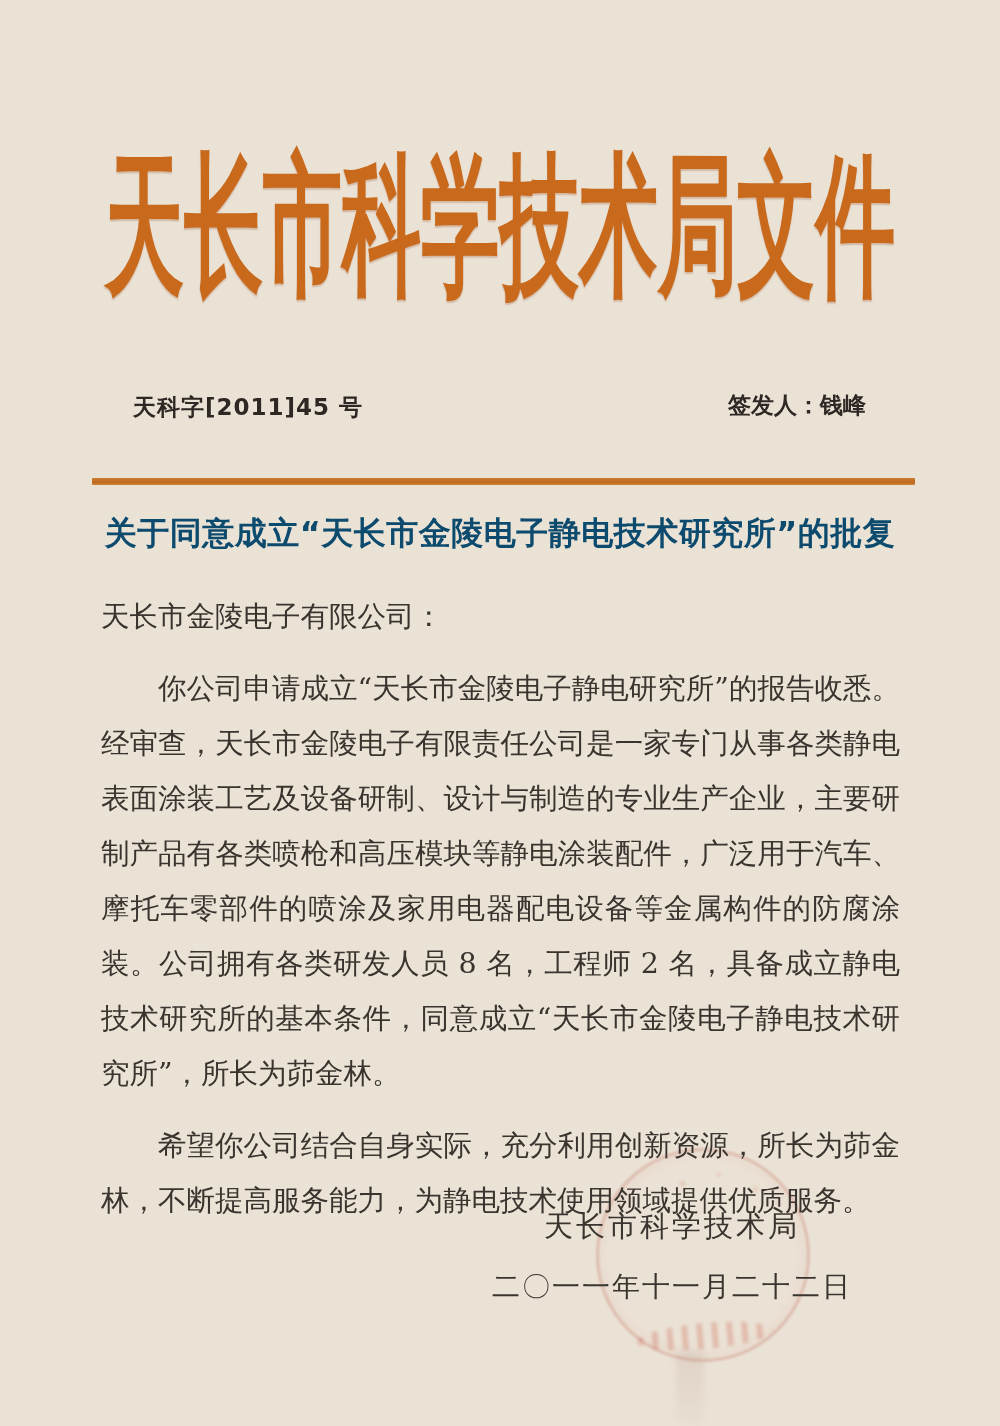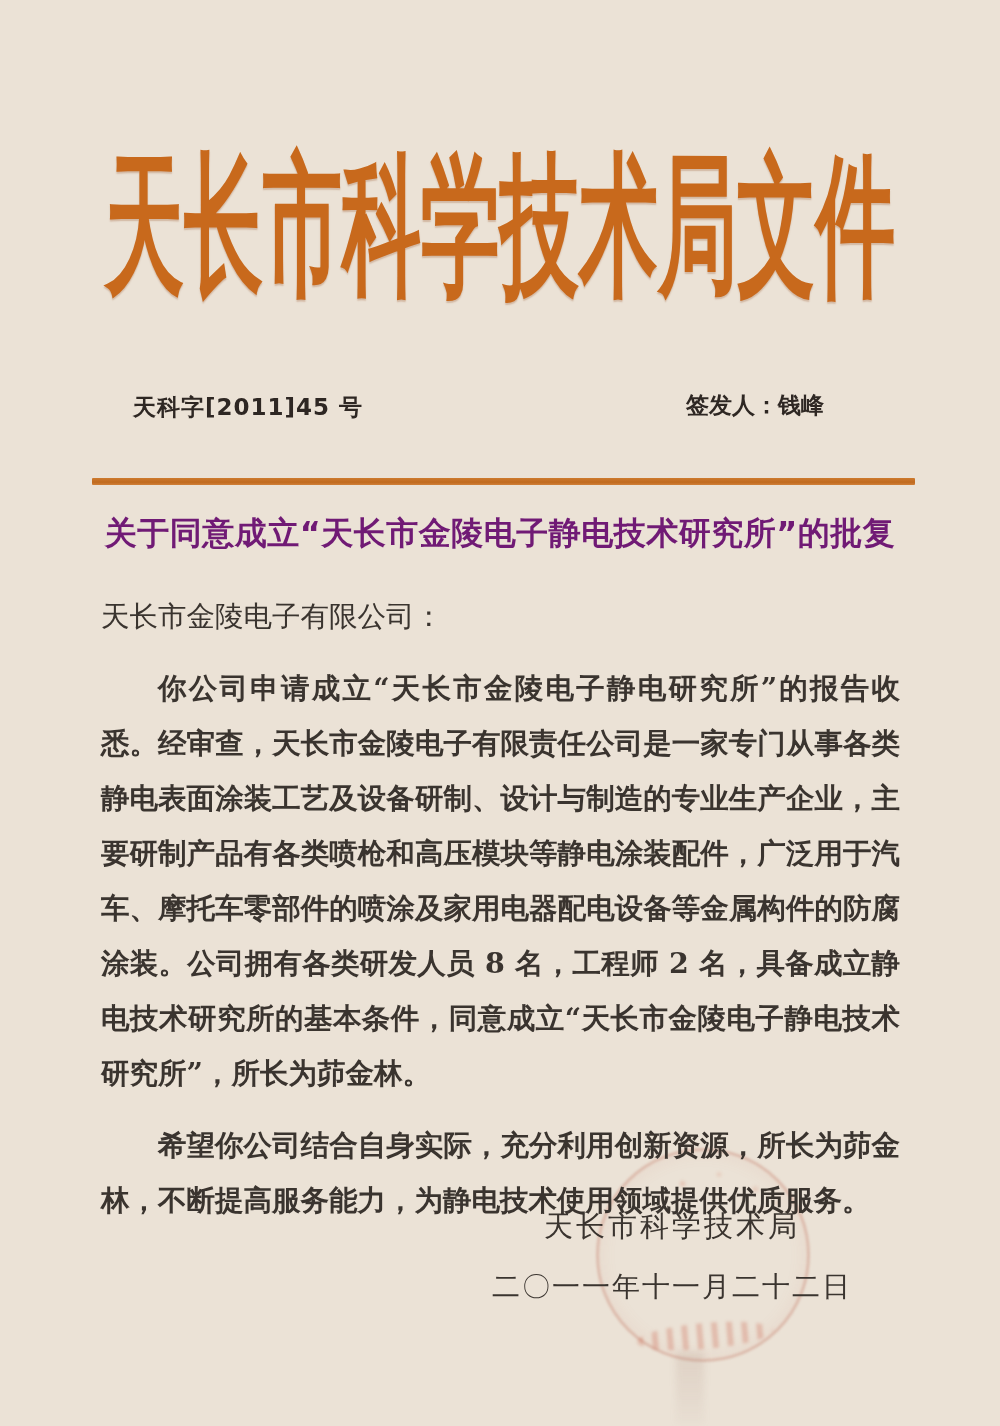--- a/index.html
+++ b/index.html
@@ -24,41 +24,41 @@
     color:#c8691c;
     transform:scaleY(1.95);
     transform-origin:top center;
     text-shadow:0 1px 1px rgba(140,60,10,0.25);
     white-space:nowrap;
   }
   .info-row{position:absolute; top:390px; left:0; width:1000px; height:30px;
     font-family:"DejaVu Sans","Liberation Sans",sans-serif;
     font-size:23px; font-weight:700; color:#2e2723;}
   .doc-number{position:absolute; left:133px; top:2px; letter-spacing:1px;}
-  .signer{position:absolute; left:686px; top:0;text-align:right;}
+  .signer{position:absolute; left:728px; top:0;text-align:right;}
   .red-line{
     position:absolute; left:92px; top:478px; width:823px; height:7px;
     background:linear-gradient(180deg,#cd7a2e 0%, #c06a1f 60%, #d08038 100%);
     border-radius:1px;
   }
   .doc-title{
     position:absolute; top:512px; left:0; width:1000px;
     text-align:center;
     font-family:"DejaVu Sans","Liberation Sans",sans-serif;
-    font-size:32px; font-weight:bold; color:#701a75;
+    font-size:32px; font-weight:bold; color:#0c4a6e;
     letter-spacing:0.5px;
     white-space:nowrap;
   }
   .body-text{
     position:absolute; left:84px; top:572px; width:833px;
     font-size:28.5px; line-height:55px; color:#3a342f;
     text-align:justify;
   }
   .body-text p{margin:17px; padding:0;}
-  .indent{text-indent:2em;font-weight:bold;}
+  .indent{text-indent:2em;}
   .signature-block{
     position:absolute; left:322px; top:1206px; width:700px;
     text-align:center; color:#3a342f;
   }
   .sign-org{font-size:29px; letter-spacing:3px; line-height:40px;}
   .sign-date{font-size:28px; letter-spacing:2px; line-height:40px; margin-top:21px;}
   .seal{
     position:absolute; left:596px; top:1148px; width:208px; height:208px;
     border-radius:50%;
     border:3px solid rgba(196,126,106,0.36);

